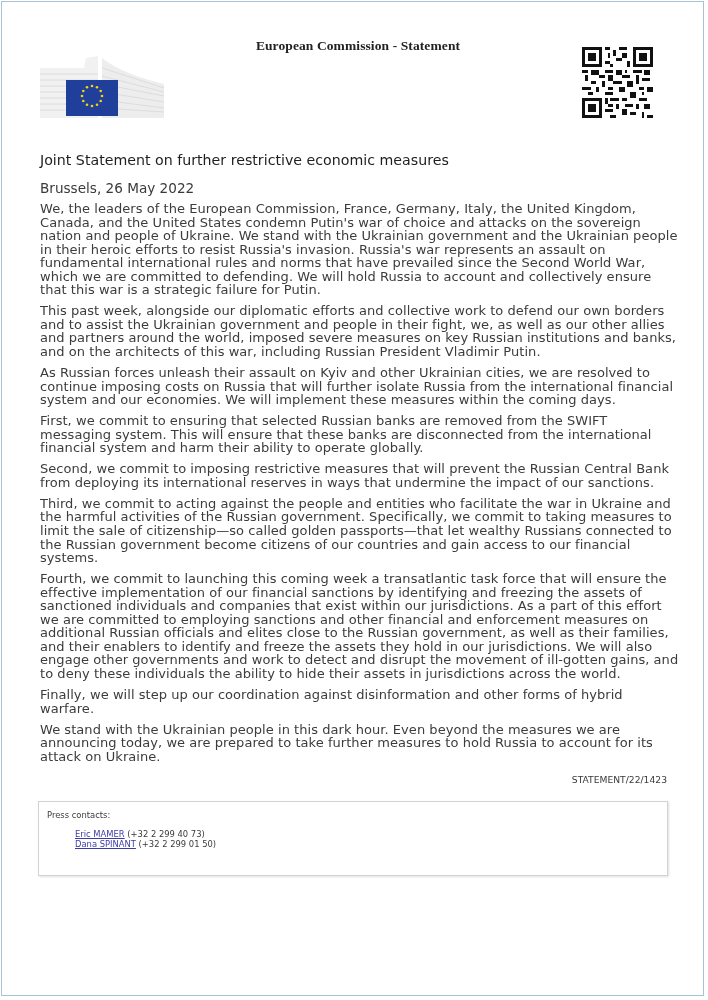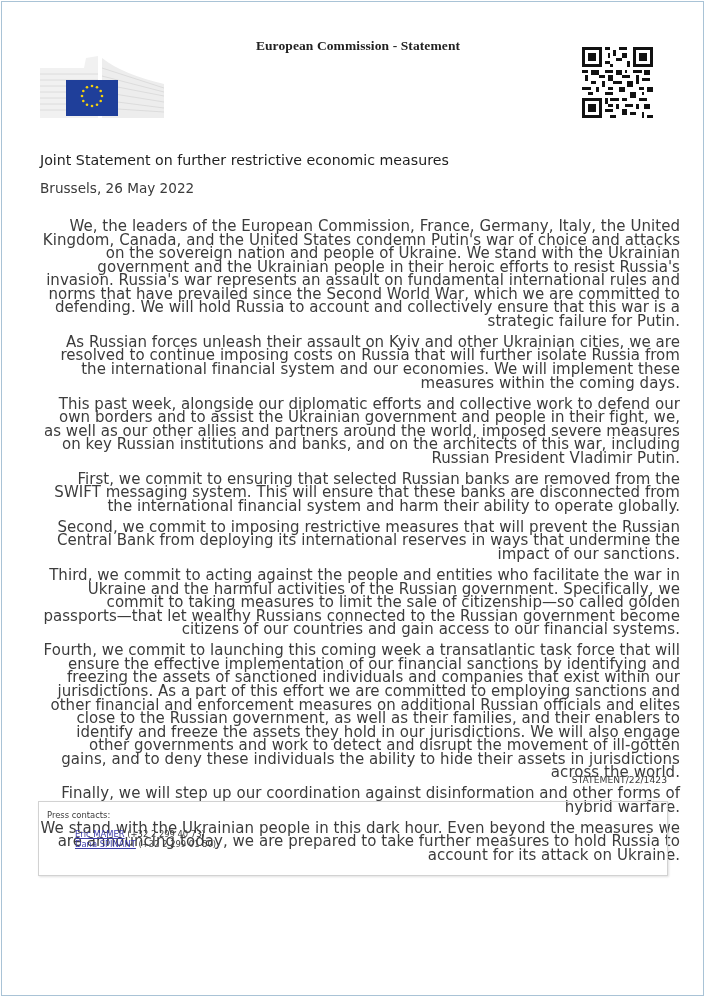--- a/index.html
+++ b/index.html
@@ -18,22 +18,22 @@
     }
     .logo { position: absolute; left: 40px; top: 54px; width: 124px; height: 64px; }
     .qr { position: absolute; left: 582px; top: 47px; width: 71px; height: 71px; }
     .doc-title {
       position: absolute; left: 40px; top: 152px; font-size: 14.2px; font-weight: normal; color: #1e1e1e;
     }
     .dateline {
       position: absolute; left: 40px; top: 180px; font-size: 13.6px; color: #3a3a3a;
     }
     .body-text {
-      position: absolute; left: 40px; top: 220px; width: 640px;
-      font-size: 15px; line-height: 13.55px; color: #3c3c3c; letter-spacing: 0.05px; text-align: right;
+      position: absolute; left: 40px; top: 202px; width: 640px;
+      font-size: 13px; line-height: 13.55px; color: #3c3c3c; letter-spacing: 0.05px;
     }
     .body-text p { margin: 0 0 7.5px 0; }
     .ref {
       position: absolute; right: 41px; top: 774px; font-size: 9.2px; color: #3a3a3a; margin-left: 36px;
     }
     .contacts {
       position: absolute; left: 38px; top: 801px; width: 630px; height: 75px;
       border: 1px solid #d2d2d2; box-sizing: border-box;
       box-shadow: 1px 1px 2px rgba(0,0,0,0.12);
       font-size: 8.4px; color: #3a3a3a;
@@ -150,22 +150,22 @@
       <rect x="10" y="24" width="2" height="1"></rect>
       <rect x="23" y="24" width="2" height="1"></rect>
   </g>
 </svg>
 
 <div class="doc-title">Joint Statement on further restrictive economic measures</div>
 <div class="dateline">Brussels, 26 May 2022</div>
 
 <div class="body-text">
   <p>We, the leaders of the European Commission, France, Germany, Italy, the United Kingdom, Canada, and the United States condemn Putin's war of choice and attacks on the sovereign nation and people of Ukraine. We stand with the Ukrainian government and the Ukrainian people in their heroic efforts to resist Russia's invasion. Russia's war represents an assault on fundamental international rules and norms that have prevailed since the Second World War, which we are committed to defending. We will hold Russia to account and collectively ensure that this war is a strategic failure for Putin.</p>
+  <p>This past week, alongside our diplomatic efforts and collective work to defend our own borders and to assist the Ukrainian government and people in their fight, we, as well as our other allies and partners around the world, imposed severe measures on key Russian institutions and banks, and on the architects of this war, including Russian President Vladimir Putin.</p>
   <p>As Russian forces unleash their assault on Kyiv and other Ukrainian cities, we are resolved to continue imposing costs on Russia that will further isolate Russia from the international financial system and our economies. We will implement these measures within the coming days.</p>
-  <p>This past week, alongside our diplomatic efforts and collective work to defend our own borders and to assist the Ukrainian government and people in their fight, we, as well as our other allies and partners around the world, imposed severe measures on key Russian institutions and banks, and on the architects of this war, including Russian President Vladimir Putin.</p>
   <p>First, we commit to ensuring that selected Russian banks are removed from the SWIFT messaging system. This will ensure that these banks are disconnected from the international financial system and harm their ability to operate globally.</p>
   <p>Second, we commit to imposing restrictive measures that will prevent the Russian Central Bank from deploying its international reserves in ways that undermine the impact of our sanctions.</p>
   <p>Third, we commit to acting against the people and entities who facilitate the war in Ukraine and the harmful activities of the Russian government. Specifically, we commit to taking measures to limit the sale of citizenship—so called golden passports—that let wealthy Russians connected to the Russian government become citizens of our countries and gain access to our financial systems.</p>
   <p>Fourth, we commit to launching this coming week a transatlantic task force that will ensure the effective implementation of our financial sanctions by identifying and freezing the assets of sanctioned individuals and companies that exist within our jurisdictions. As a part of this effort we are committed to employing sanctions and other financial and enforcement measures on additional Russian officials and elites close to the Russian government, as well as their families, and their enablers to identify and freeze the assets they hold in our jurisdictions. We will also engage other governments and work to detect and disrupt the movement of ill-gotten gains, and to deny these individuals the ability to hide their assets in jurisdictions across the world.</p>
   <p>Finally, we will step up our coordination against disinformation and other forms of hybrid warfare.</p>
   <p>We stand with the Ukrainian people in this dark hour. Even beyond the measures we are announcing today, we are prepared to take further measures to hold Russia to account for its attack on Ukraine.</p>
 </div>
 
 <div class="ref">STATEMENT/22/1423</div>
 

